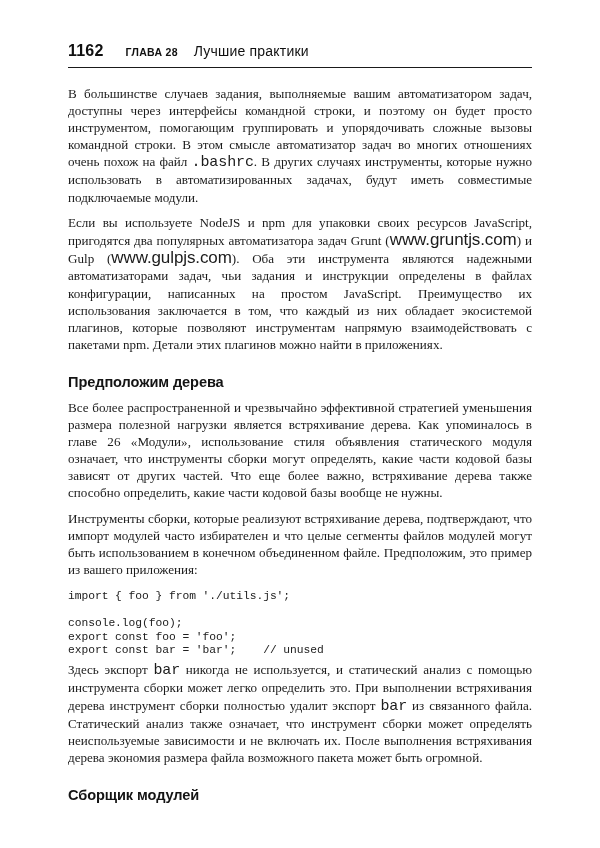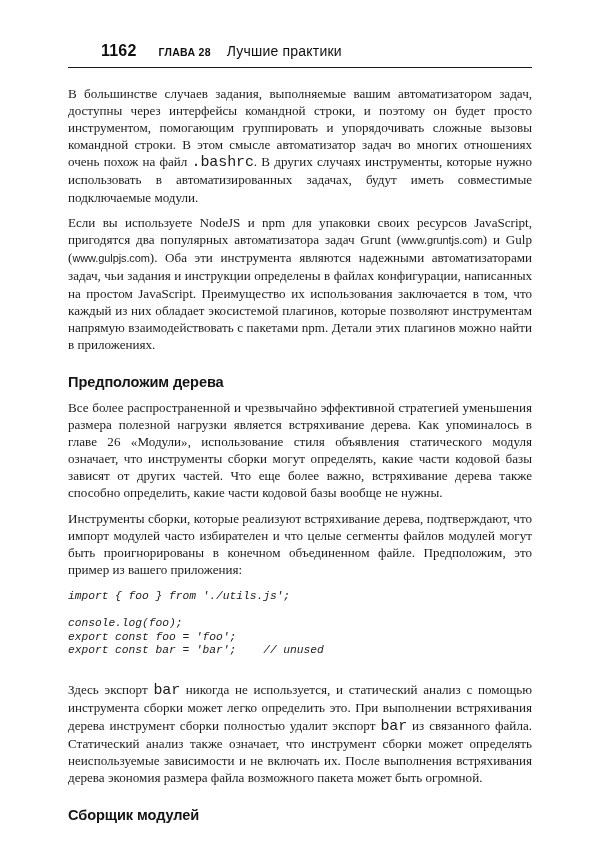--- a/index.html
+++ b/index.html
@@ -29,21 +29,20 @@
     display: flex;
     align-items: baseline;
     padding-top: 42px;
     font-family: "Liberation Sans", sans-serif;
   }
   .folio {
     font-size: 16px;
     font-weight: bold;
     letter-spacing: 0.2px;
     color: #101010;
-    margin-left: 33px;
   }
   .chapter-label {
     font-size: 10.5px;
     font-weight: bold;
     letter-spacing: 0.3px;
     margin-left: 22px;
     color: #101010;
     text-transform: uppercase;
     text-align: center;
   }
@@ -76,44 +75,43 @@
   }
   p.para:last-child { margin-bottom: 0; }
 
   code, .mono {
     font-family: Liberation Mono, monospace;
     font-size: 15px;
     letter-spacing: -0.1px;
   }
   .url {
     font-family: "Liberation Sans", sans-serif;
-    font-size: 11px;
+    font-size: 17px;
     letter-spacing: -0.1px;
   }
 
   
   h2.section-heading {
     font-family: "Liberation Sans", sans-serif;
     font-size: 14.6px;
     font-weight: bold;
     letter-spacing: -0.1px;
     color: #141414;
     margin: 21px 0 9px 0;
   }
 
   
   pre.code-block {
-    margin: 12px 0 24px 0;
+    margin: 12px 0 4px 0;
     font-family: "Liberation Mono", monospace;
     font-size: 11.3px;
     line-height: 13.4px;
     color: #202020;
     white-space: pre;
     letter-spacing: -0.05px;
-    font-style: italic;
   }
 </style>
 </head>
 <body>
 
 <div class="page">
 
   <div class="running-head">
     <span class="folio">1162</span>
     <span class="chapter-label">ГЛАВА 28</span>
@@ -125,21 +123,21 @@
 
 
     <p class="para"><span>В большинстве случаев задания, выполняемые вашим автоматизатором задач, доступны через интерфейсы командной строки, и поэтому он будет просто инструментом, помогающим группировать и упорядочивать сложные вызовы командной строки. В этом смысле автоматизатор задач во многих отношениях очень похож на файл </span><code class="mono">.bashrc</code><span>. В других случаях инструменты, которые нужно использовать в автоматизированных задачах, будут иметь совместимые подключаемые модули.</span></p>
 
     <p class="para"><span>Если вы используете NodeJS и npm для упаковки своих ресурсов JavaScript, пригодятся два популярных автоматизатора задач Grunt (</span><span class="url">www.gruntjs.com</span><span>) и Gulp (</span><span class="url">www.gulpjs.com</span><span>). Оба эти инструмента являются надежными автоматизаторами задач, чьи задания и инструкции определены в файлах конфигурации, написанных на простом JavaScript. Преимущество их использования заключается в том, что каждый из них обладает экосистемой плагинов, которые позволяют инструментам напрямую взаимодействовать с пакетами npm. Детали этих плагинов можно найти в приложениях.</span></p>
 
     <h2 class="section-heading">Предположим дерева</h2>
 
     <p class="para">Все более распространенной и чрезвычайно эффективной стратегией уменьшения размера полезной нагрузки является встряхивание дерева. Как упоминалось в главе 26 «Модули», использование стиля объявления статического модуля означает, что инструменты сборки могут определять, какие части кодовой базы зависят от других частей. Что еще более важно, встряхивание дерева также способно определить, какие части кодовой базы вообще не нужны.</p>
 
-    <p class="para">Инструменты сборки, которые реализуют встряхивание дерева, подтверждают, что импорт модулей часто избирателен и что целые сегменты файлов модулей могут быть проигнорированы в конечном объединенном файле. Предположим, это пример из вашего приложения:</p>
+    <p class="para">Инструменты сборки, которые реализуют встряхивание дерева, подтверждают, что импорт модулей часто избирателен и что целые сегменты файлов модулей могут быть использованием в конечном объединенном файле. Предположим, это пример из вашего приложения:</p>
 
     <pre class="code-block">import { foo } from './utils.js';
 
 console.log(foo);
 export const foo = 'foo';
 export const bar = 'bar';    // unused</pre>
 
     <p class="para"><span>Здесь экспорт </span><code class="mono">bar</code><span> никогда не используется, и статический анализ с помощью инструмента сборки может легко определить это. При выполнении встряхивания дерева инструмент сборки полностью удалит экспорт </span><code class="mono">bar</code><span> из связанного файла. Статический анализ также означает, что инструмент сборки может определять неиспользуемые зависимости и не включать их. После выполнения встряхивания дерева экономия размера файла возможного пакета может быть огромной.</span></p>
 
     <h2 class="section-heading">Сборщик модулей</h2>

